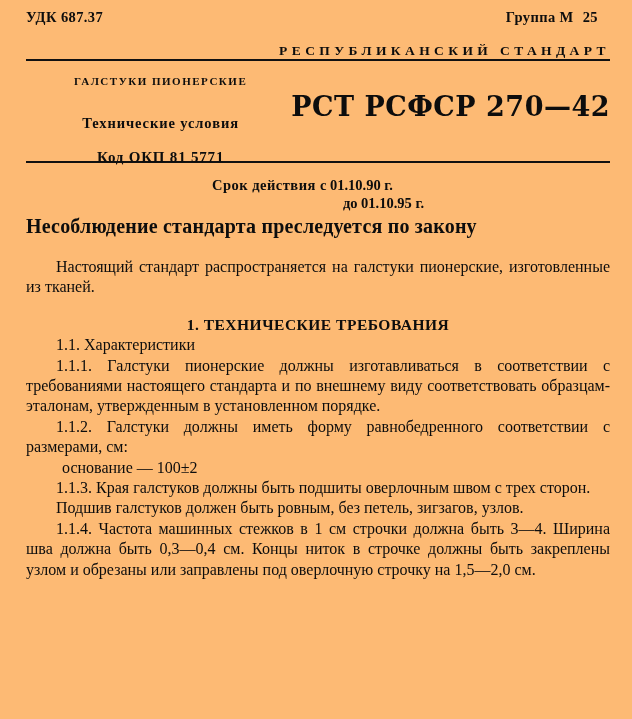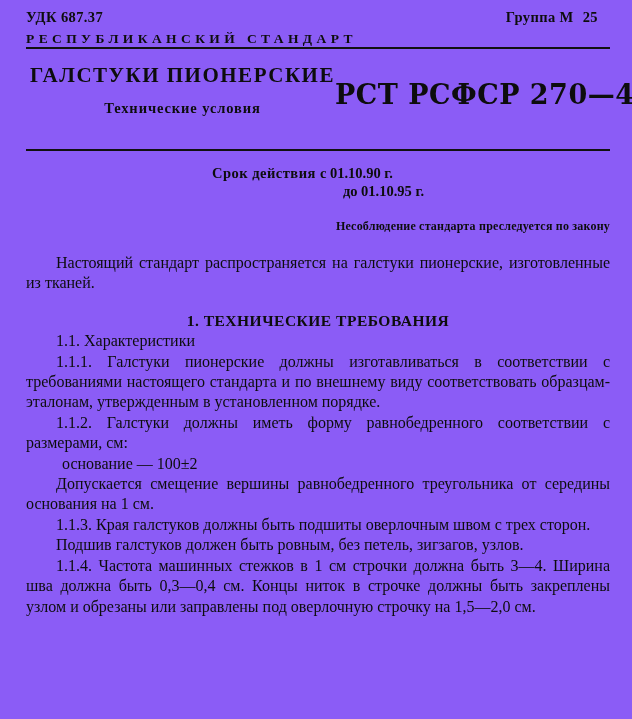--- a/index.html
+++ b/index.html
@@ -15,21 +15,21 @@
     font-family: "Liberation Serif", "DejaVu Serif", serif;
     color: #0d0d0d;
     -webkit-font-smoothing: none;
   }
   .page {
     position: relative;
     width: 632px;
     height: 719px;
     box-sizing: border-box;
     padding: 0 22px 0 26px;
-    background: #8b5cf6;
+    background: #fdba74;
   }
 
   
   .header-row {
     display: flex;
     justify-content: space-between;
     align-items: baseline;
     padding-top: 9px;
   }
   .udk {
@@ -41,25 +41,25 @@
   .group {
     font-family: "Liberation Serif", "DejaVu Serif", serif;
     font-weight: bold;
     font-size: 14.5px;
     letter-spacing: 0.4px;
     padding-right: 12px;
   }
   .group .group-num { margin-left: 9px; }
 
   .std-line {
-    text-align: left;
+    text-align: right;
     font-weight: bold;
     font-size: 13.5px;
     letter-spacing: 4.4px;
-    margin-top: 5px;
+    margin-top: 17px;
   }
 
   hr.rule {
     border: 0;
     border-top: 2px solid #111;
     margin: 0;
     width: 100%;
   }
   .rule-1 { margin-top: 10px; }
   .rule-2 { margin-top: 9px; }
@@ -71,29 +71,29 @@
     margin-top: 14px;
     height: 86px;
   }
   .title-left {
     width: 330px;
     text-align: center;
     padding-left: 4px;
   }
   .title-main {
     font-weight: bold;
-    font-size: 21px;
+    font-size: 11px;
     letter-spacing: 1.5px;
     white-space: nowrap;
   }
   .title-sub {
     font-weight: bold;
     font-size: 14.5px;
     letter-spacing: 0.9px;
-    margin-top: 12px;
+    margin-top: 28px;
   }
   .title-code {
     font-weight: bold;
     font-size: 15px;
     letter-spacing: 0.8px;
     margin-top: 17px;
   }
   .title-right {
     flex: 1;
     text-align: center;
@@ -118,25 +118,25 @@
     font-size: 14.5px;
     line-height: 18px;
     white-space: nowrap;
   }
   .validity-row { display: block; }
   .validity-label { letter-spacing: 0.5px; }
   .validity-dates { display: inline-block; margin-left: 4px; }
   .validity-row-2 { padding-left: 131px; }
 
   .warning {
-    text-align: right;
-    font-weight: bold;
-    font-size: 12px;
+    text-align: left;
+    font-weight: bold;
+    font-size: 20px;
     letter-spacing: 0.2px;
-    margin-top: 19px;
+    margin-top: 3px;
   }
 
   
   .body {
     margin-top: 19px;
     font-size: 16px;
     line-height: 20.4px;
     text-align: justify;
   }
   .body p {
@@ -173,20 +173,21 @@
   </div>
 
   <div class="std-line">РЕСПУБЛИКАНСКИЙ СТАНДАРТ</div>
 
   <hr class="rule rule-1">
 
   <div class="title-block">
     <div class="title-left">
       <div class="title-main">ГАЛСТУКИ ПИОНЕРСКИЕ</div>
       <div class="title-sub">Технические условия</div>
+      <div class="title-code">Код ОКП 81 5771</div>
     </div>
     <div class="title-right">
       <div class="std-number">РСТ РСФСР 270—42</div>
     </div>
   </div>
 
   <hr class="rule rule-2">
 
   <div class="validity">
     <div class="validity-inner">
@@ -200,20 +201,19 @@
   <div class="body">
 
     <p>Настоящий стандарт распространяется на галстуки пионерские, изготовленные из тканей.</p>
 
     <div class="section-heading">1. ТЕХНИЧЕСКИЕ ТРЕБОВАНИЯ</div>
 
     <p class="sub">1.1. Характеристики</p>
     <p class="sub gap-s">1.1.1. Галстуки пионерские должны изготавливаться в соответствии с требованиями настоящего стандарта и по внешнему виду соответствовать образцам-эталонам, утвержденным в установленном порядке.</p>
     <p class="sub gap-s">1.1.2. Галстуки должны иметь форму равнобедренного соответствии с размерами, см:</p>
     <p class="measure">основание — 100±2</p>
-    <p class="sub gap-s">Допускается смещение вершины равнобедренного треугольника от середины основания на 1 см.</p>
     <p class="sub gap-s">1.1.3. Края галстуков должны быть подшиты оверлочным швом с трех сторон.</p>
     <p class="sub gap-s">Подшив галстуков должен быть ровным, без петель, зигзагов, узлов.</p>
     <p class="sub gap-s">1.1.4. Частота машинных стежков в 1 см строчки должна быть 3—4. Ширина шва должна быть 0,3—0,4 см. Концы ниток в строчке должны быть закреплены узлом и обрезаны  или  заправлены под оверлочную строчку на 1,5—2,0 см.</p>
 
   </div>
 
 </div>
 
 </body></html>

